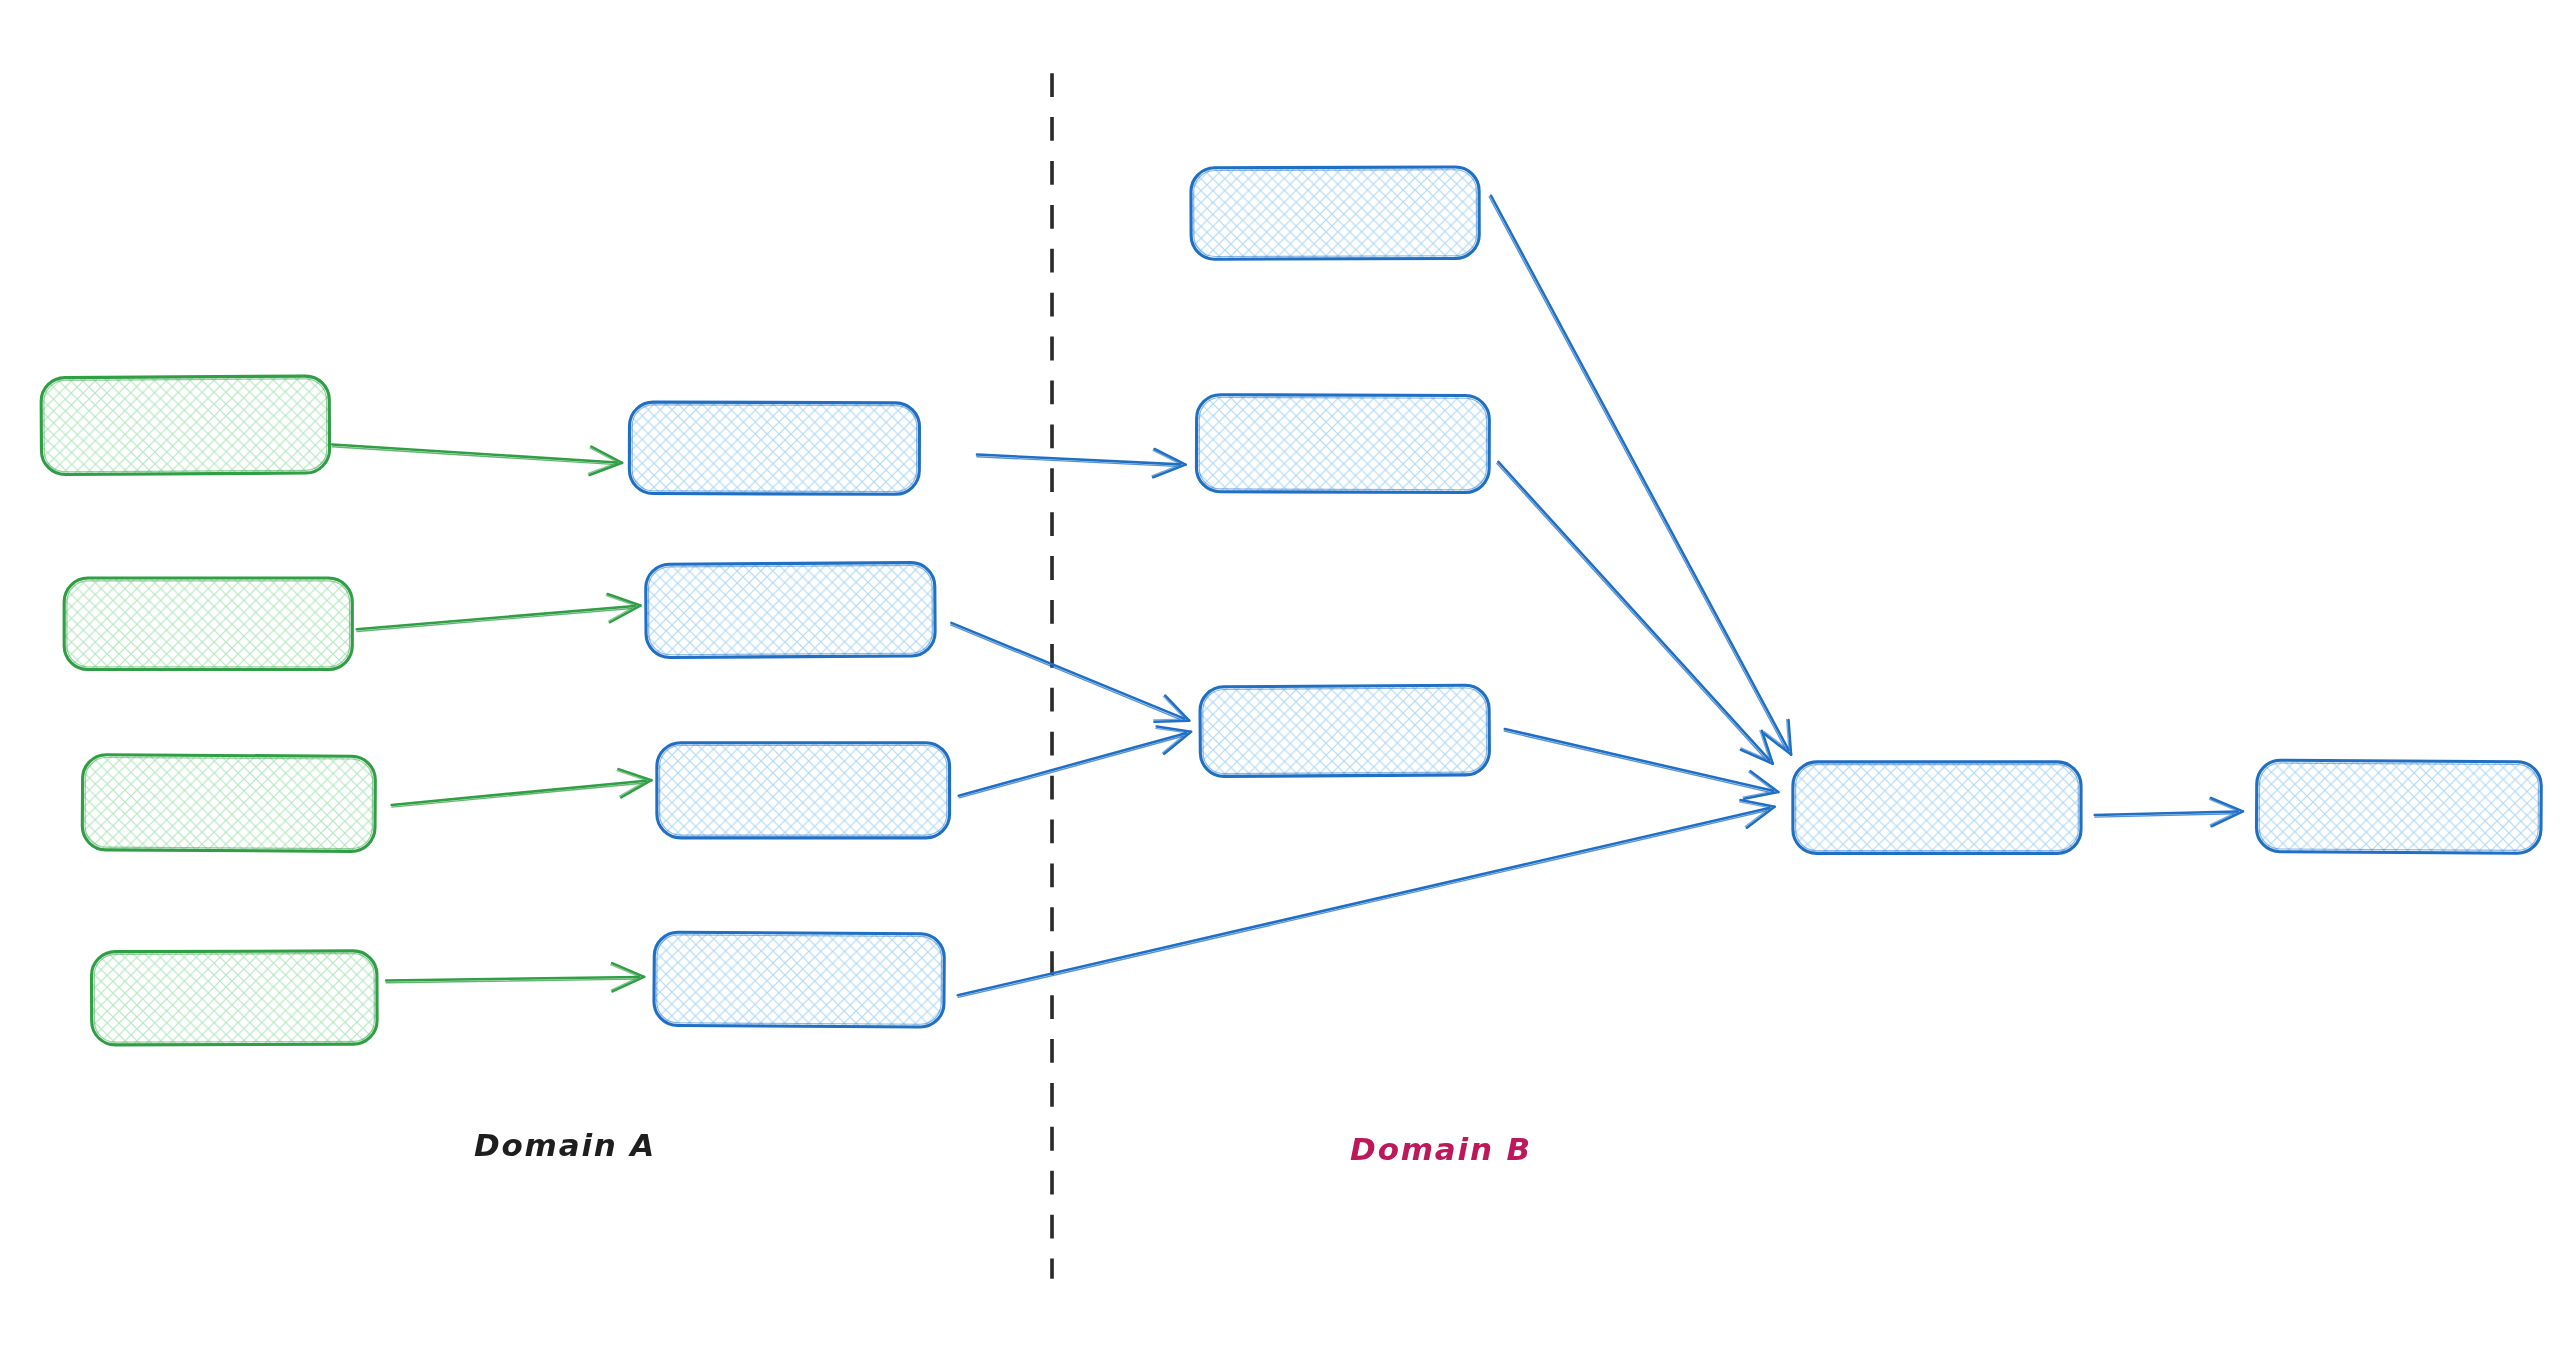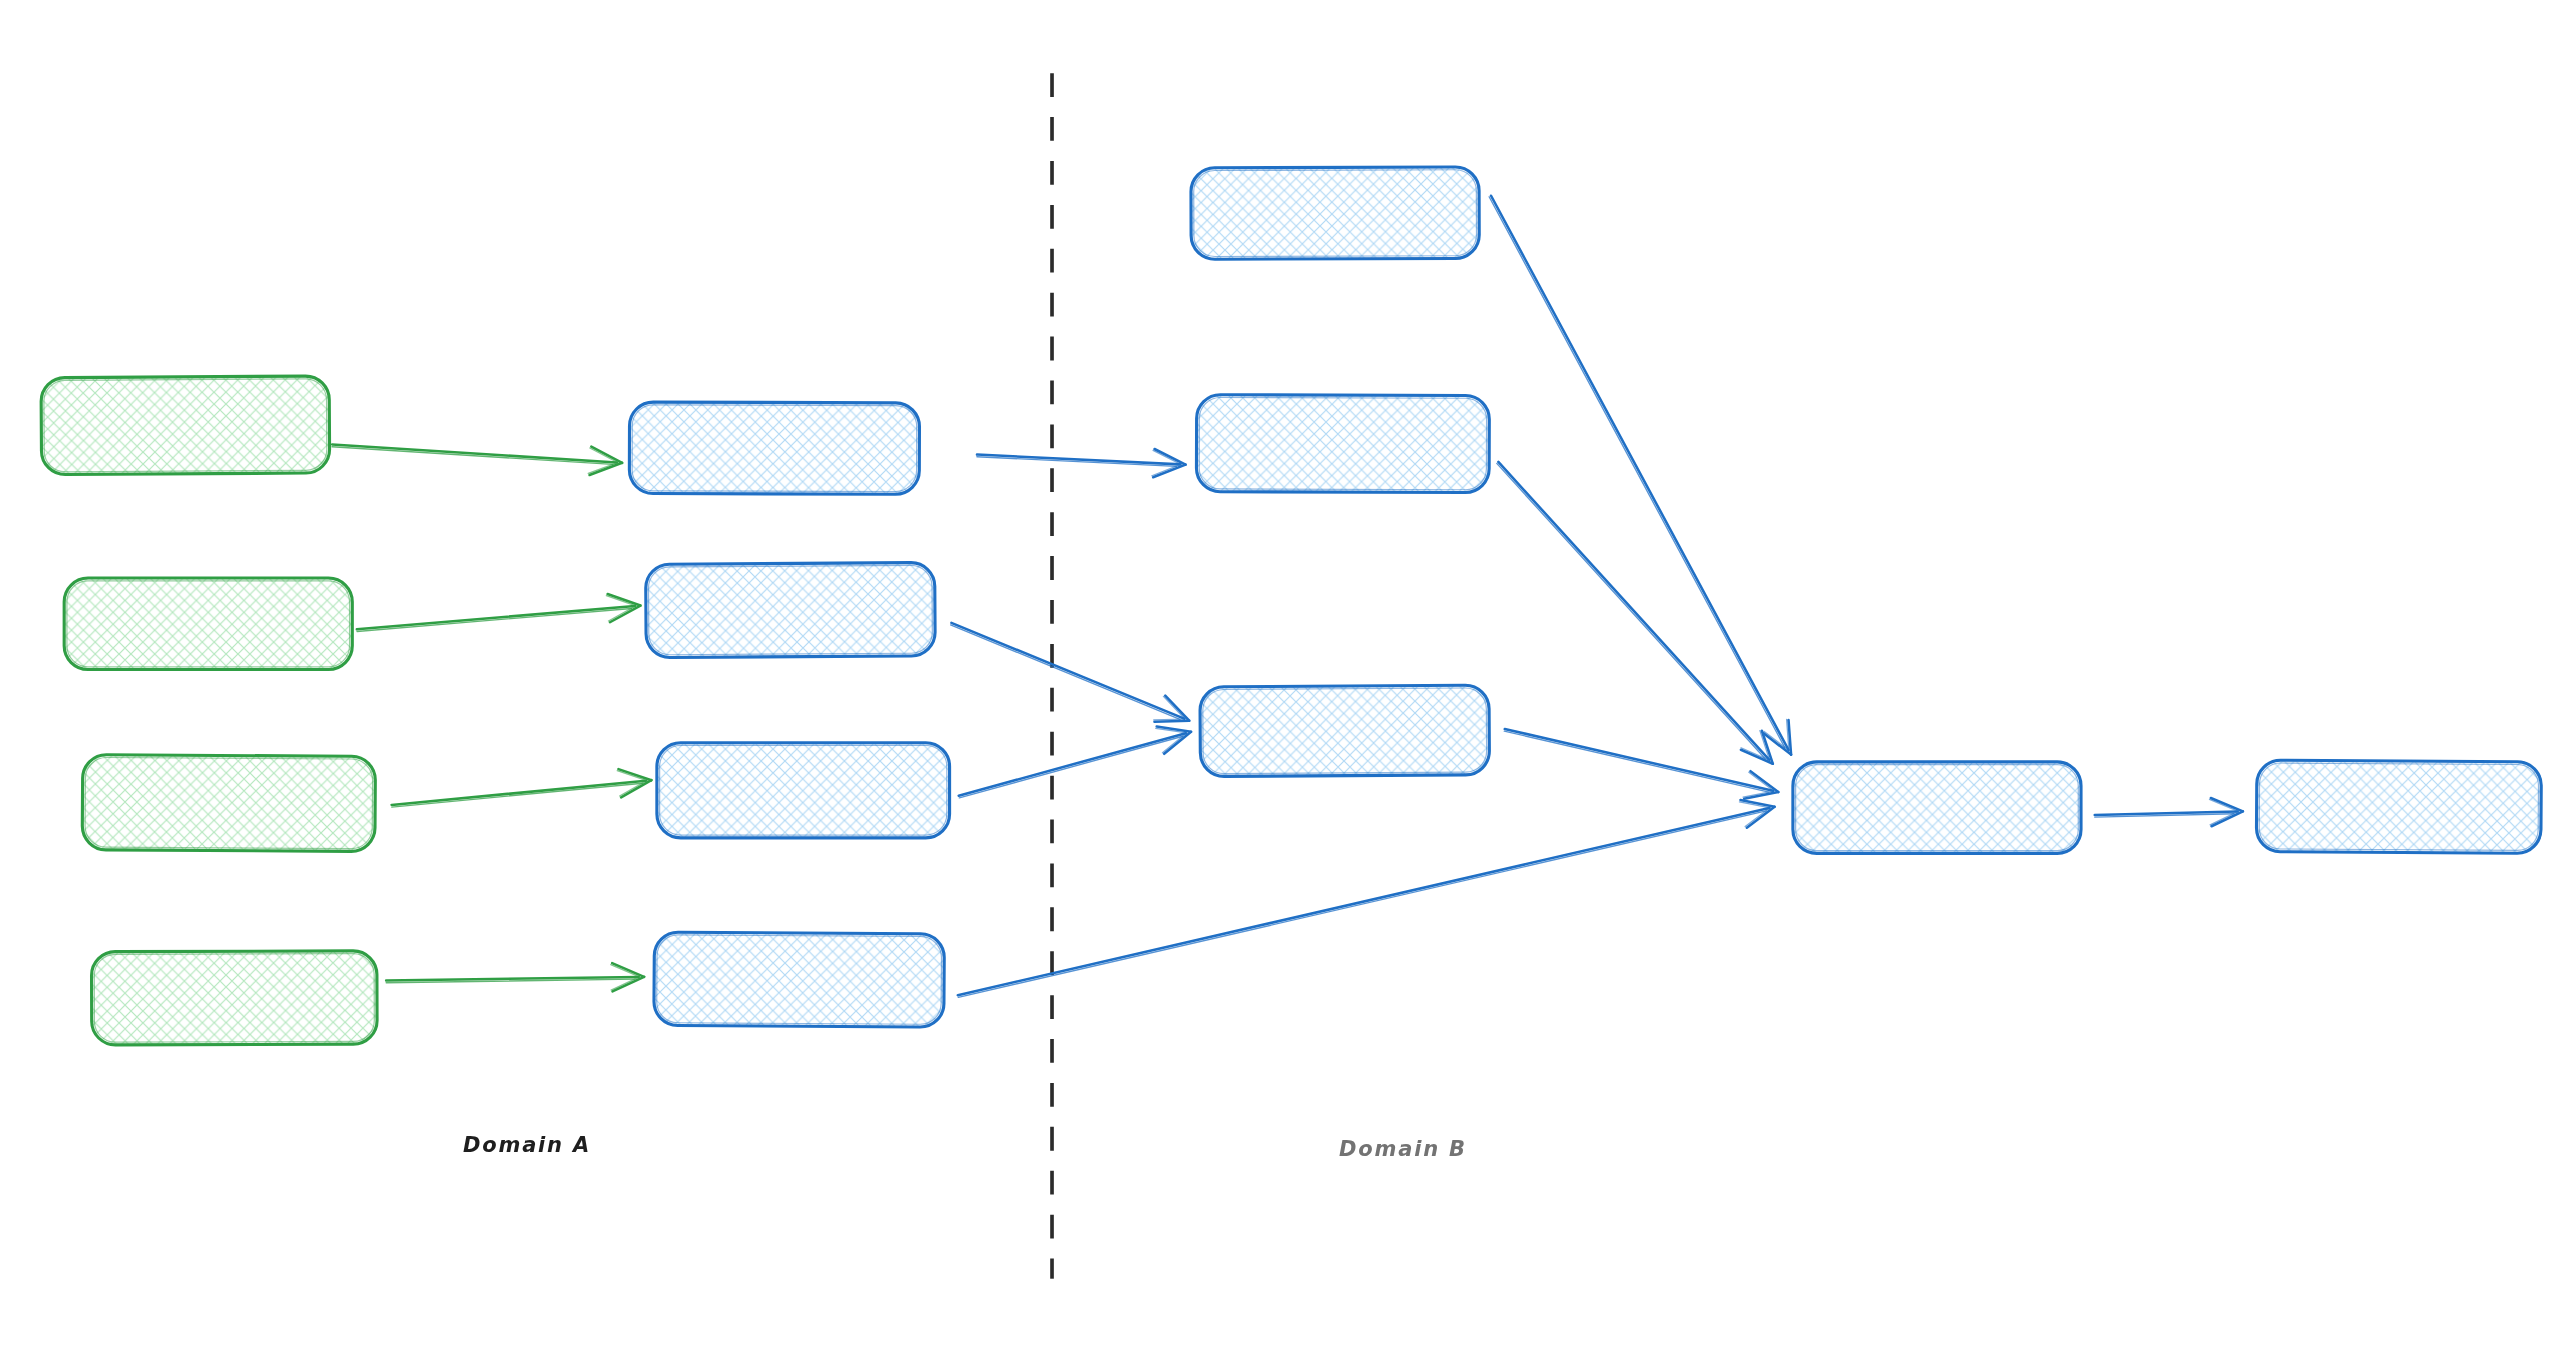--- a/index.html
+++ b/index.html
@@ -15,25 +15,26 @@
     background: #ffffff;
     overflow: hidden;
   }
   svg { position: absolute; left: 0; top: 0; }
   .domain-label {
     position: absolute;
     transform: translate(-50%, -50%);
     font-family: "DejaVu Sans", sans-serif;
     font-style: italic;
     font-weight: 600;
-    font-size: 21px;
+    font-size: 31px;
     letter-spacing: 1.8px;
     color: #1e1e1e;
     white-space: nowrap;
     user-select: none;
+    margin-left: 38px;
   }
 </style>
 </head>
 <body>
 
 <div class="canvas">
   <svg id="diagram-svg" width="2576" height="1372" viewBox="0 0 2816 1500">
     <defs>
       <pattern id="hatch-green" patternUnits="userSpaceOnUse" width="13" height="13">
         <path d="M0 0 L13 13 M13 0 L0 13 M-3 10 L3 16 M10 -3 L16 3" stroke="#9adfa8" stroke-width="1.3" fill="none" opacity="0.75"></path>
@@ -192,15 +193,15 @@
           <rect x="1960" y="833" width="315" height="100" rx="26" ry="26" fill="url(#hatch-blue)" stroke="#1f6fc5" stroke-width="3.4"></rect>
           <rect x="1963" y="836" width="309" height="94" rx="23" ry="23" fill="none" stroke="#1f6fc5" stroke-width="1.3" opacity="0.5"></rect>
         </g>
         <g transform="rotate(0.36 2622.5 882)">
           <rect x="2467" y="832" width="311" height="100" rx="26" ry="26" fill="url(#hatch-blue)" stroke="#1f6fc5" stroke-width="3.4"></rect>
           <rect x="2470" y="835" width="305" height="94" rx="23" ry="23" fill="none" stroke="#1f6fc5" stroke-width="1.3" opacity="0.5"></rect>
         </g>
       </g>
   </svg>
   <div class="domain-label" id="label-a" style="left: 527px; top: 1145px; color: rgb(30, 30, 30);">Domain A</div>
-  <div class="domain-label" id="label-b" style="left: 1403px; top: 1149px; color: #737373;">Domain B</div>
+  <div class="domain-label" id="label-b" style="left: 1403px; top: 1149px; color: #be185d;">Domain B</div>
 </div>
 
 
 </body></html>

